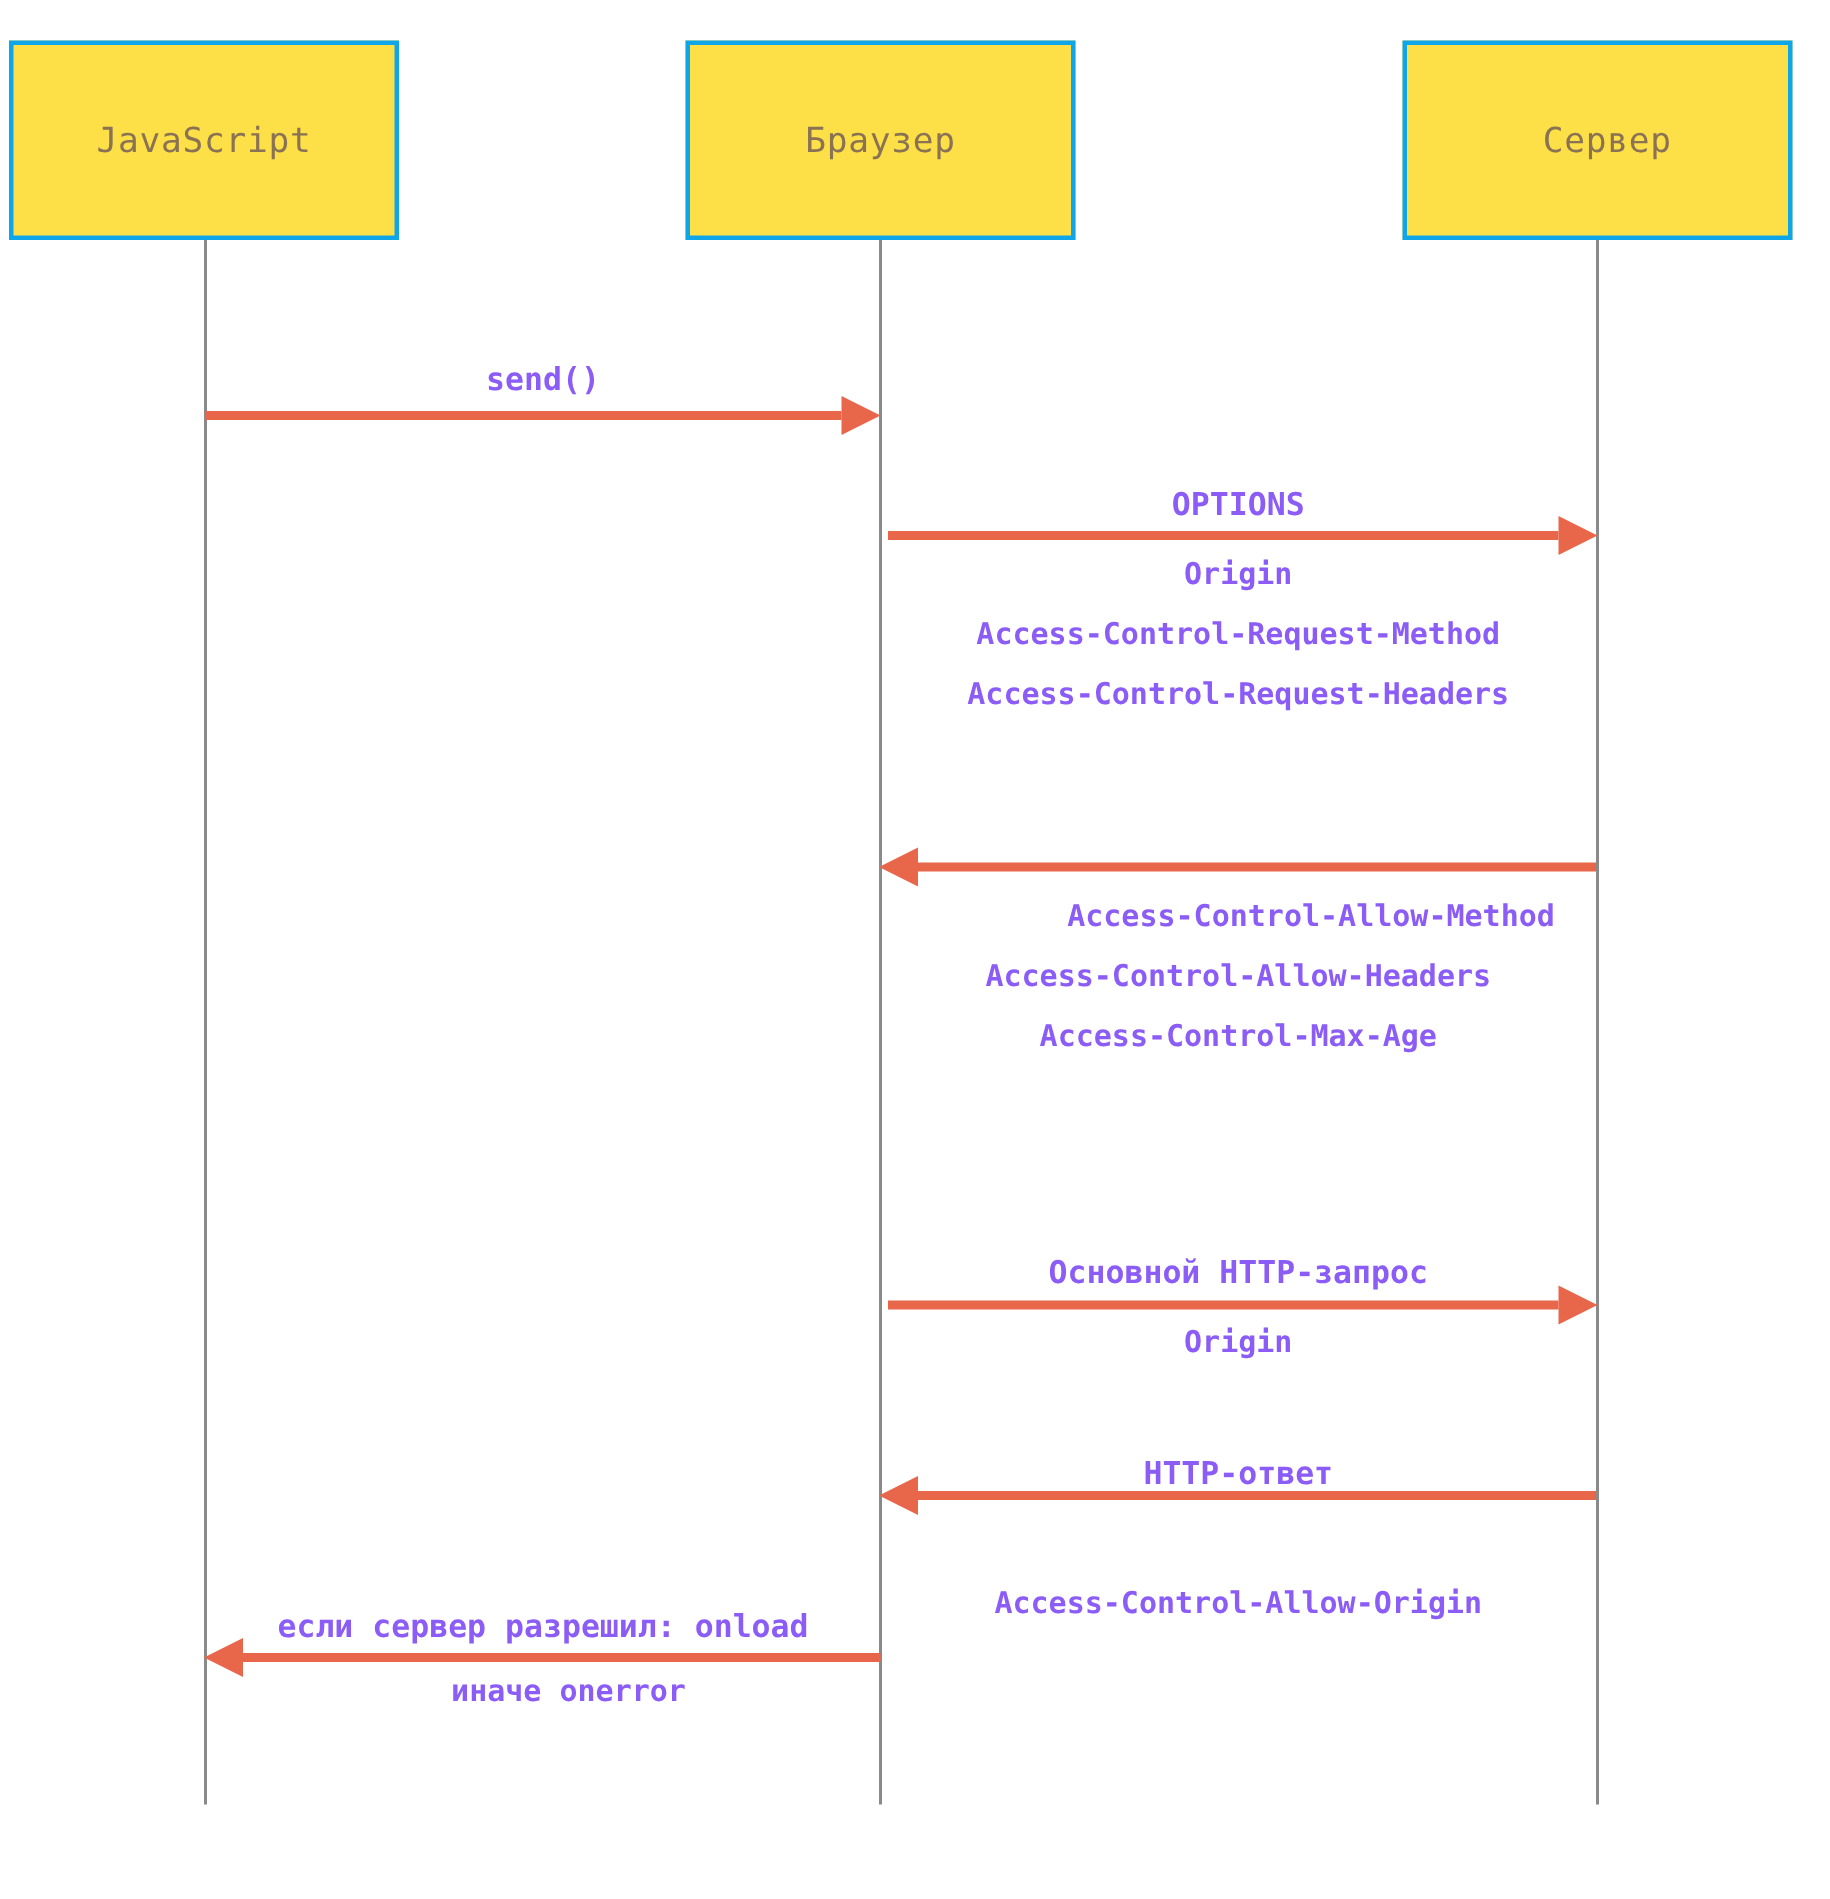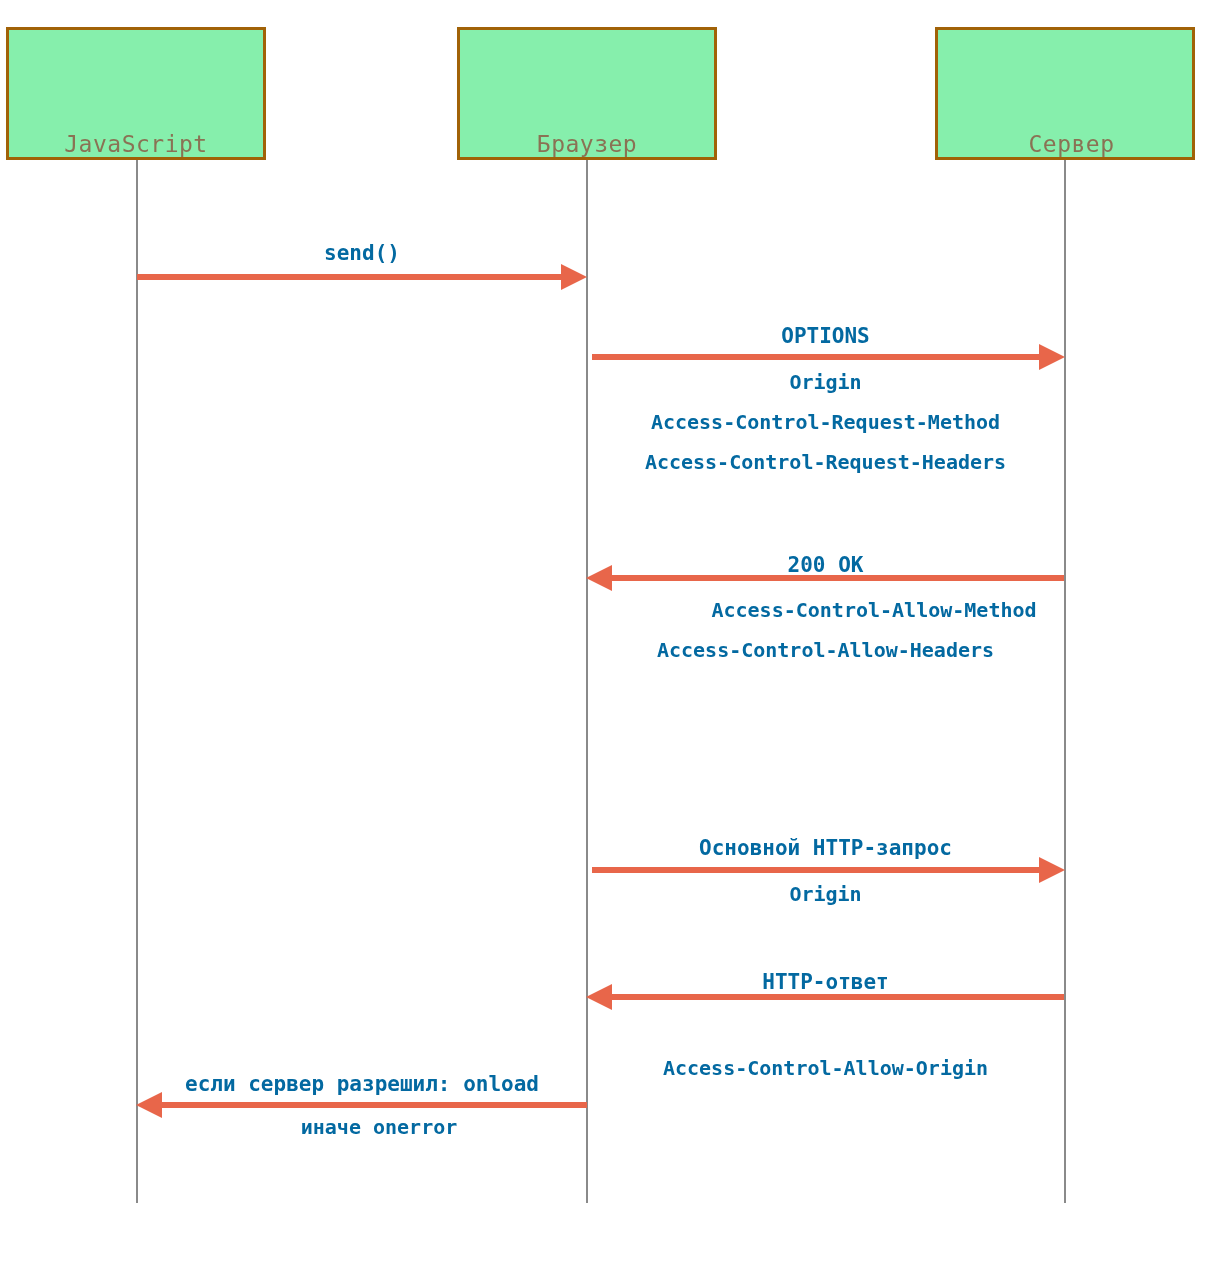--- a/index.html
+++ b/index.html
@@ -17,24 +17,24 @@
   #diagram {
     position: absolute;
     left: 0;
     top: 0;
     width: 1220px;
     height: 1266px;
   }
   .participant-box {
     position: absolute;
     box-sizing: border-box;
-    background: #86efac;
-    border: 3px solid #a16207;
+    background: #fde047;
+    border: 3px solid #0ea5e9;
     display: flex;
-    align-items: flex-end;
+    align-items: center;
     justify-content: center;
   }
   .participant-label {
     font-family: "DejaVu Sans Mono", "Liberation Mono", monospace;
     font-size: 23px;
     color: #8A7254;
     letter-spacing: 0.5px;
     white-space: nowrap;
   }
   .lifeline {
@@ -57,21 +57,21 @@
   .arrow-head.right {
     border-left: 26px solid #E8664A;
   }
   .arrow-head.left {
     border-right: 26px solid #E8664A;
   }
   .msg-label {
     position: absolute;
     font-family: "DejaVu Sans Mono", "Liberation Mono", monospace;
     font-size: 21px;
-    color: #0369a1;
+    color: #8b5cf6;
     white-space: nowrap;
     text-align: center;
     letter-spacing: 0px;
   }
   .msg-label.primary {
     font-weight: bold;
     font-size: 21px;
   }
   .msg-label.sub {
     font-weight: bold;
@@ -103,25 +103,25 @@
   <div class="msg-line" style="left:137px; top:274px; width:424px;"></div>
   <div class="arrow-head right" style="left:561px; top:264px;"></div>
 
   <div class="msg-label primary" style="left:587px; top:324px; width:477px;">OPTIONS</div>
   <div class="msg-line" style="left:592px; top:354px; width:447px;"></div>
   <div class="arrow-head right" style="left:1039px; top:344px;"></div>
   <div class="msg-label sub" style="left:587px; top:370px; width:477px;">Origin</div>
   <div class="msg-label sub" style="left:587px; top:410px; width:477px;">Access-Control-Request-Method</div>
   <div class="msg-label sub" style="left:587px; top:450px; width:477px;">Access-Control-Request-Headers</div>
 
-  <div class="msg-label primary" style="left:587px; top:553px; width:477px;">200 OK</div>
   <div class="msg-line" style="left:612px; top:575px; width:452px;"></div>
   <div class="arrow-head left" style="left:586px; top:565px;"></div>
   <div class="msg-label sub" style="left:587px; top:598px; width:574px;">Access-Control-Allow-Method</div>
   <div class="msg-label sub" style="left:587px; top:638px; width:477px;">Access-Control-Allow-Headers</div>
+  <div class="msg-label sub" style="left:587px; top:678px; width:477px;">Access-Control-Max-Age</div>
 
   <div class="msg-label primary" style="left:587px; top:836px; width:477px;">Основной HTTP-запрос</div>
   <div class="msg-line" style="left:592px; top:867px; width:447px;"></div>
   <div class="arrow-head right" style="left:1039px; top:857px;"></div>
   <div class="msg-label sub" style="left:587px; top:882px; width:477px;">Origin</div>
 
   <div class="msg-label primary" style="left:587px; top:970px; width:477px;">HTTP-ответ</div>
   <div class="msg-line" style="left:612px; top:994px; width:452px;"></div>
   <div class="arrow-head left" style="left:586px; top:984px;"></div>
   <div class="msg-label sub" style="left:587px; top:1056px; width:477px;">Access-Control-Allow-Origin</div>

